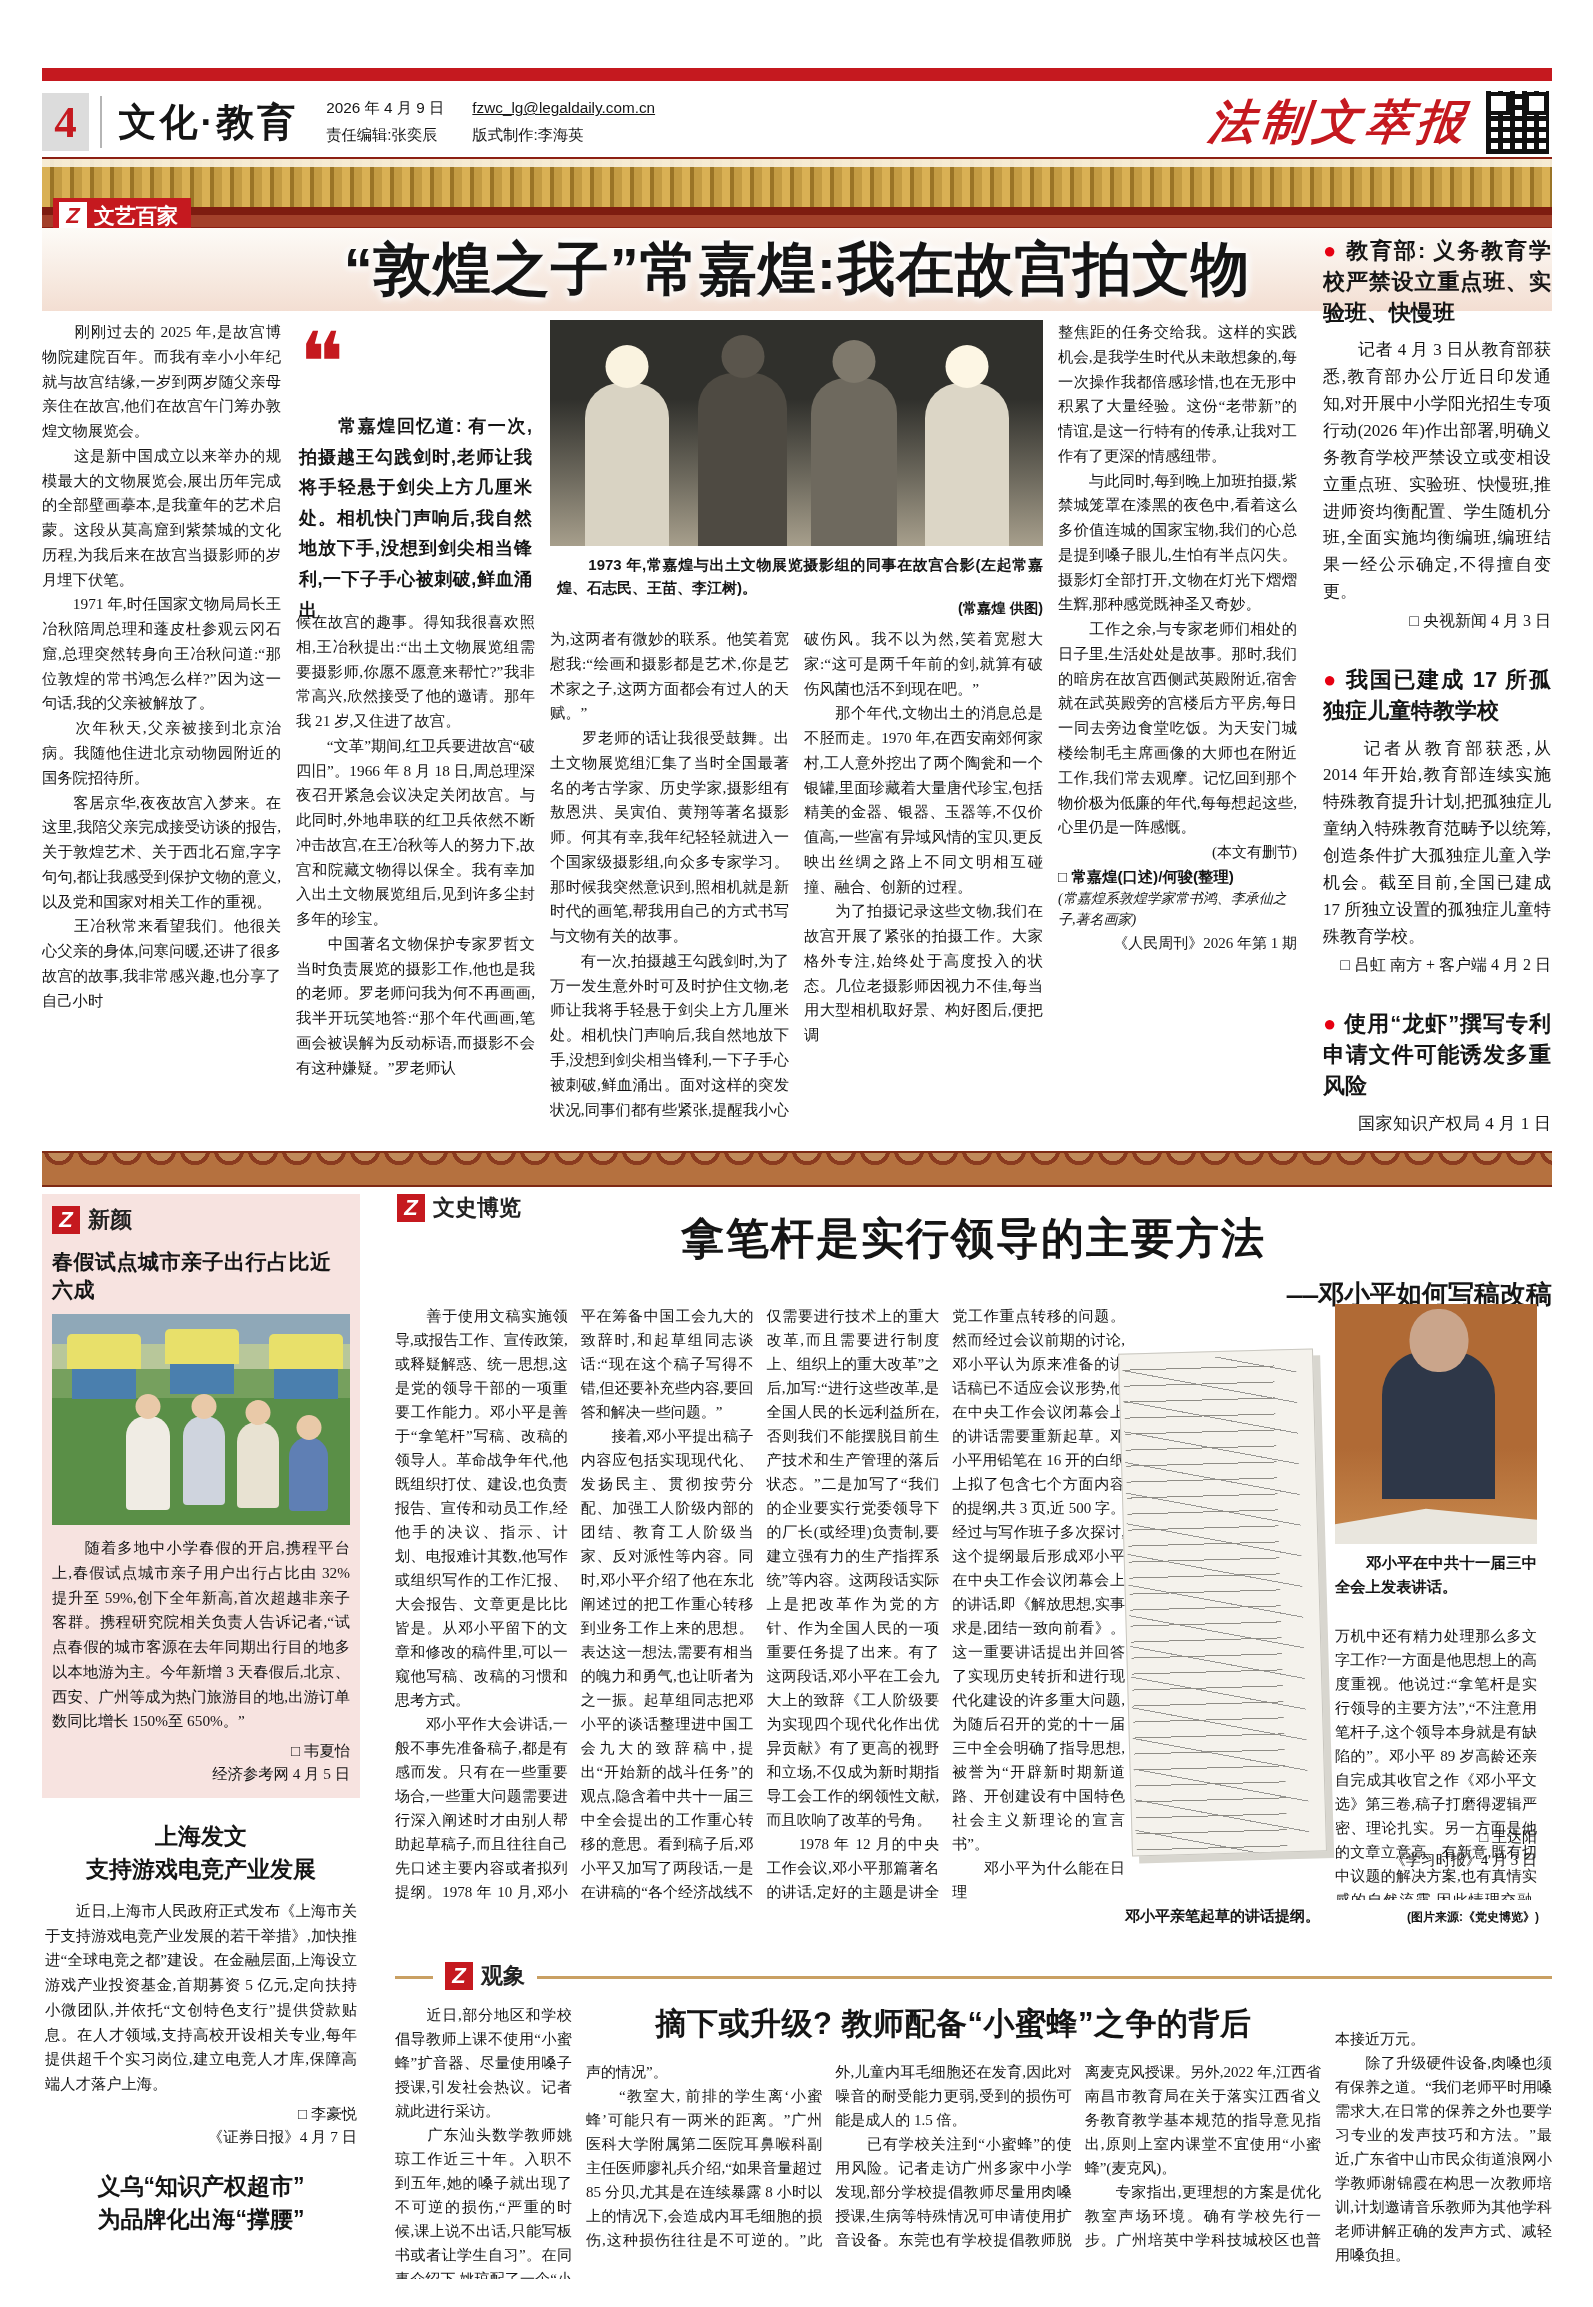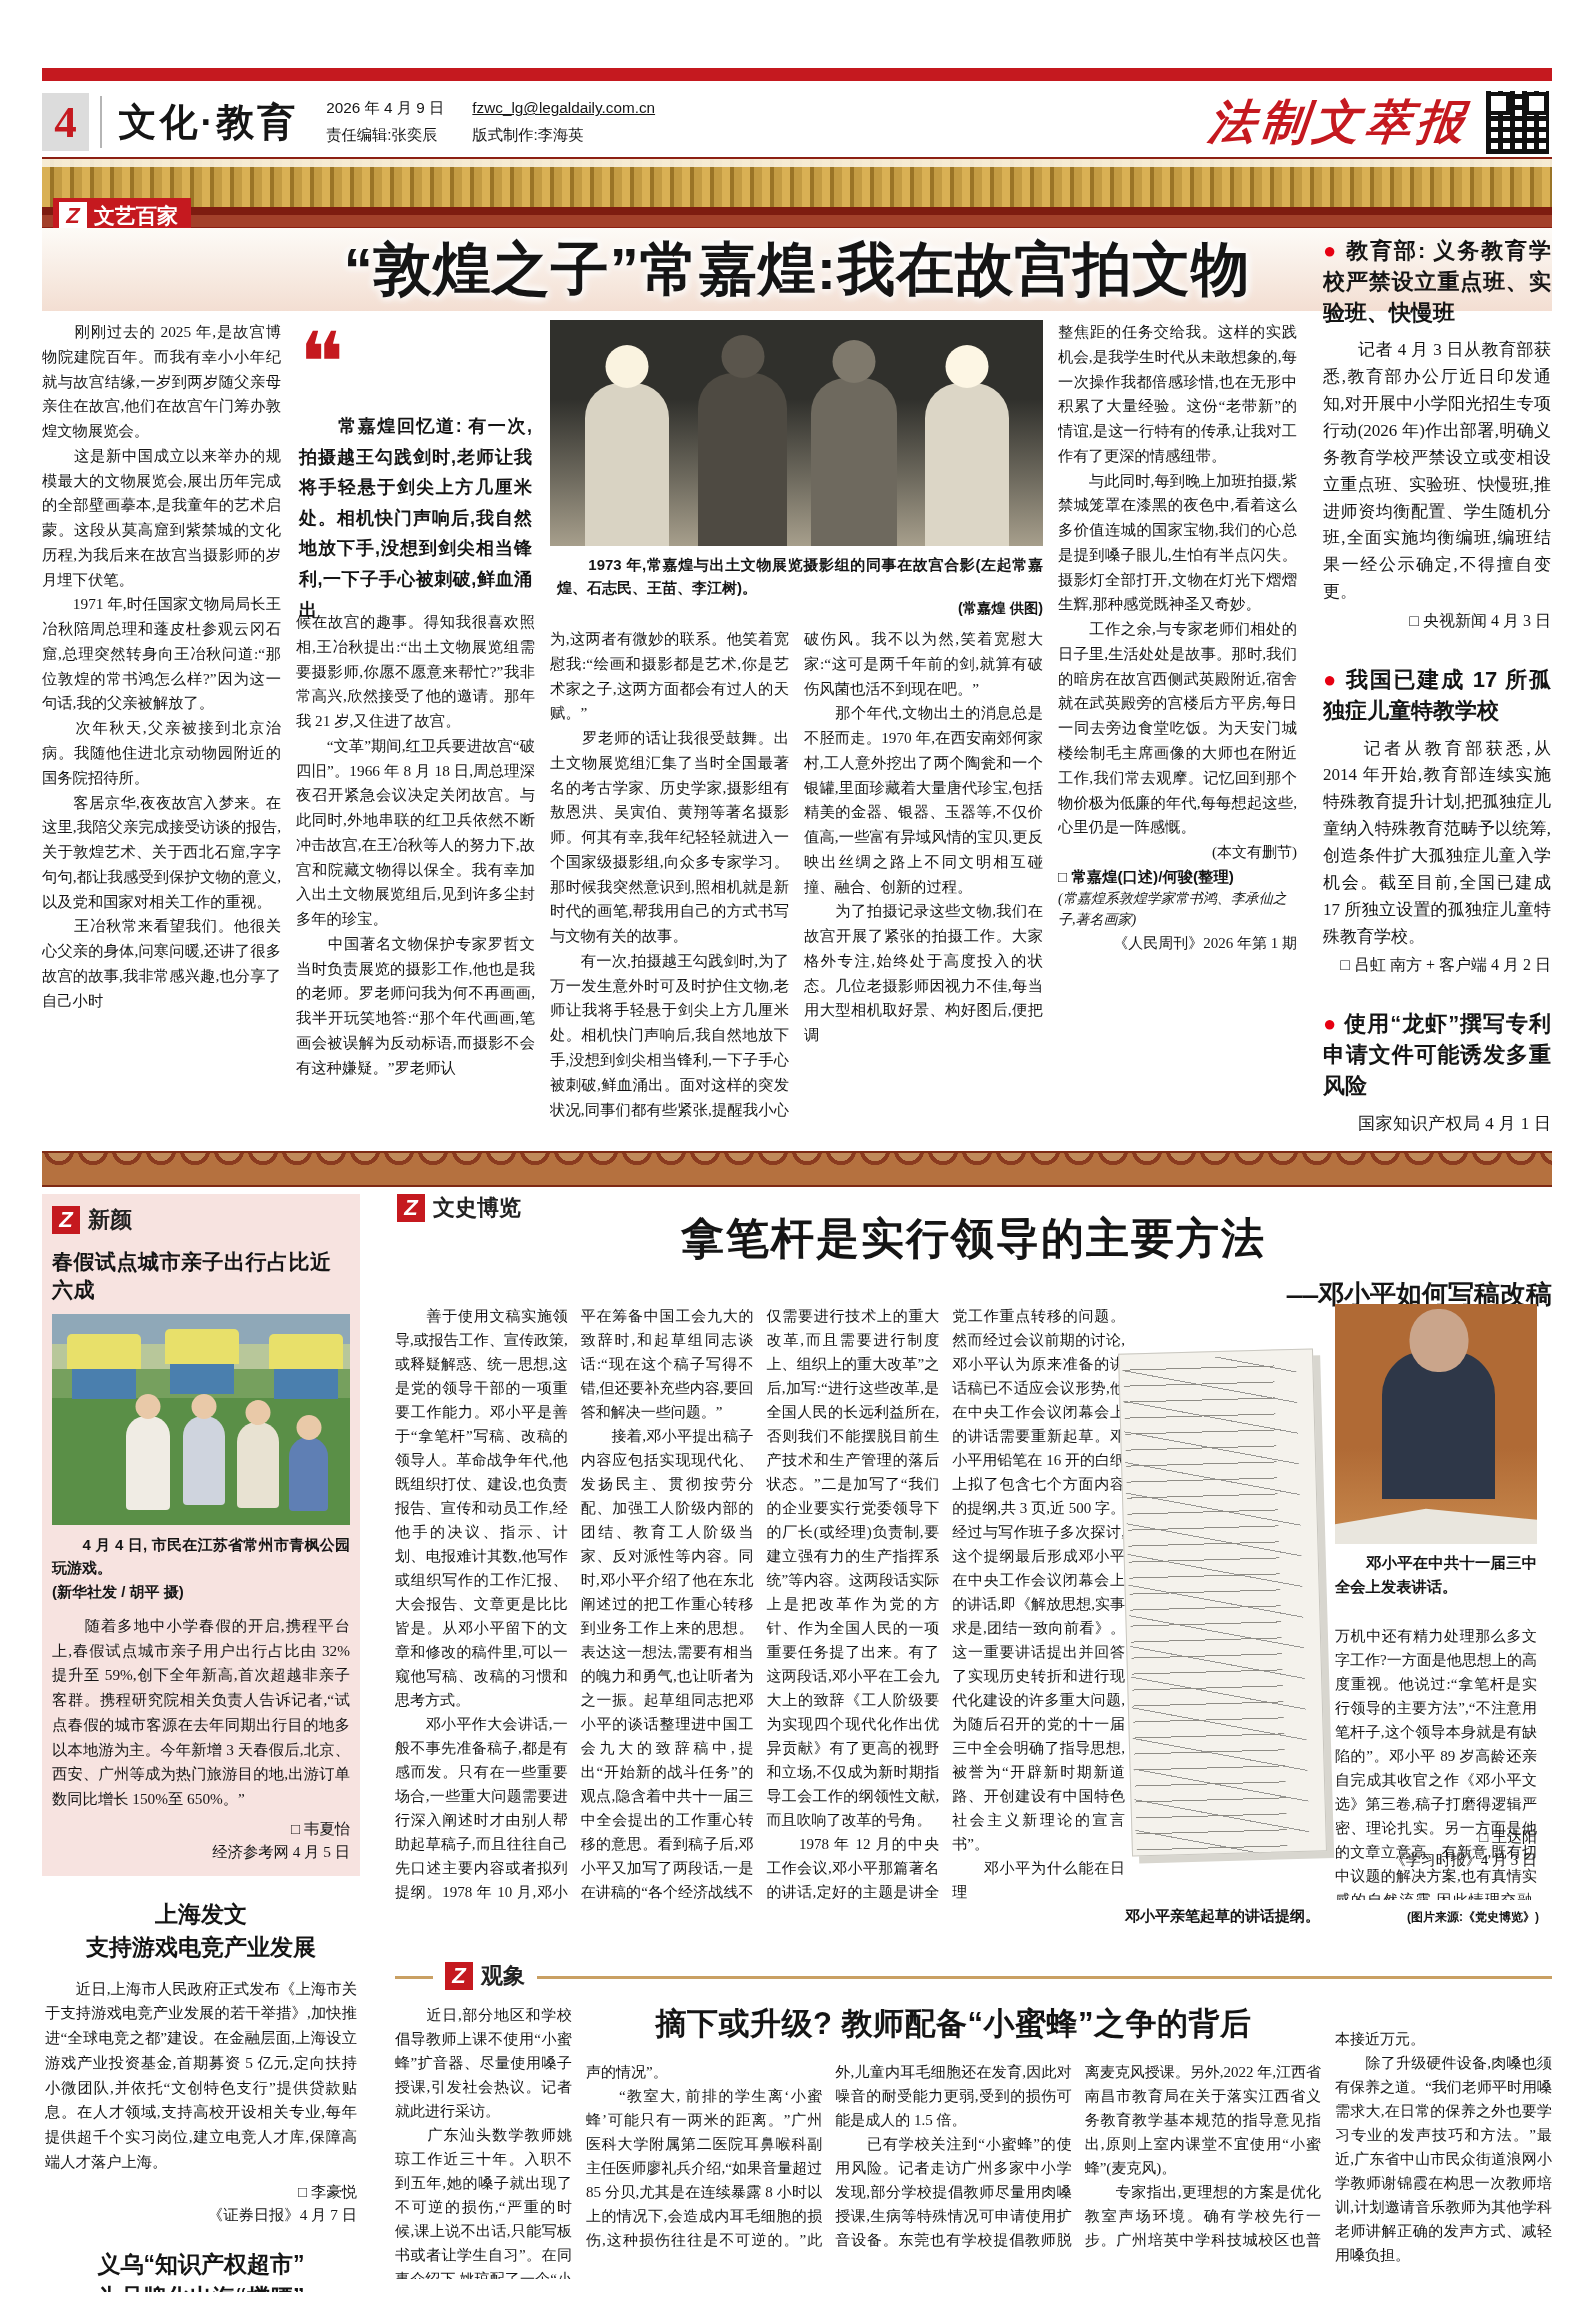--- a/index.html
+++ b/index.html
@@ -262,22 +262,20 @@
       <div class="xy-headline">春假试点城市亲子出行占比近六成</div>
       <div class="photo-xy">
         <div class="tent" style="left:15px;"></div>
         <div class="tent" style="left:113px;top:15px;"></div>
         <div class="tent" style="left:217px;"></div>
         <div class="person" style="left:74px;bottom:15px;width:44px;height:94px;background:#f0ece4;"></div>
         <div class="person" style="left:131px;bottom:20px;width:42px;height:89px;background:#cfd4de;"></div>
         <div class="person" style="left:185px;bottom:17.3px;width:42px;height:86px;background:#e8e2d2;"></div>
         <div class="person" style="left:237px;bottom:14px;width:39px;height:74px;background:#5f7fb4;"></div>
       </div>
-      <div class="xy-caption">　　4 月 4 日, 市民在江苏省常州市青枫公园玩游戏。
-(新华社发 / 胡平 摄)</div>
       <div class="xy-body">　　随着多地中小学春假的开启,携程平台上,春假试点城市亲子用户出行占比由 32% 提升至 59%,创下全年新高,首次超越非亲子客群。携程研究院相关负责人告诉记者,“试点春假的城市客源在去年同期出行目的地多以本地游为主。今年新增 3 天春假后,北京、西安、广州等成为热门旅游目的地,出游订单数同比增长 150%至 650%。”</div>
       <div class="bl-byline">□ 韦夏怡</div>
       <div class="bl-source">经济参考网 4 月 5 日</div>
     </div>
 
     <div class="bl-article">
       <div class="bl-headline">上海发文</div>
       <div class="bl-headline">支持游戏电竞产业发展</div>
       <div class="bl-body">　　近日,上海市人民政府正式发布《上海市关于支持游戏电竞产业发展的若干举措》,加快推进“全球电竞之都”建设。在金融层面,上海设立游戏产业投资基金,首期募资 5 亿元,定向扶持小微团队,并依托“文创特色支行”提供贷款贴息。在人才领域,支持高校开设相关专业,每年提供超千个实习岗位,建立电竞人才库,保障高端人才落户上海。</div>
       <div class="bl-byline">□ 李豪悦</div>

